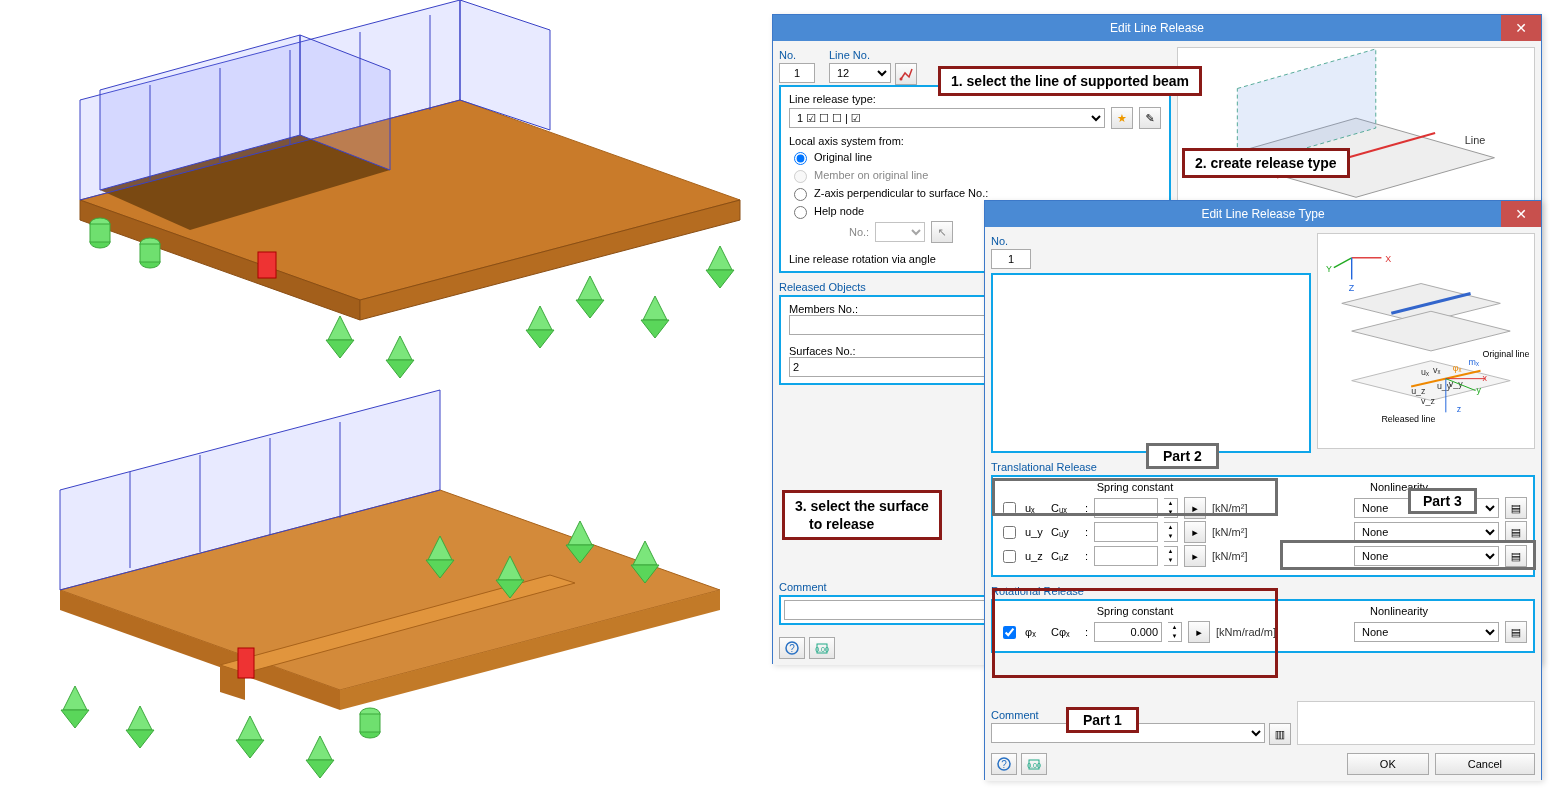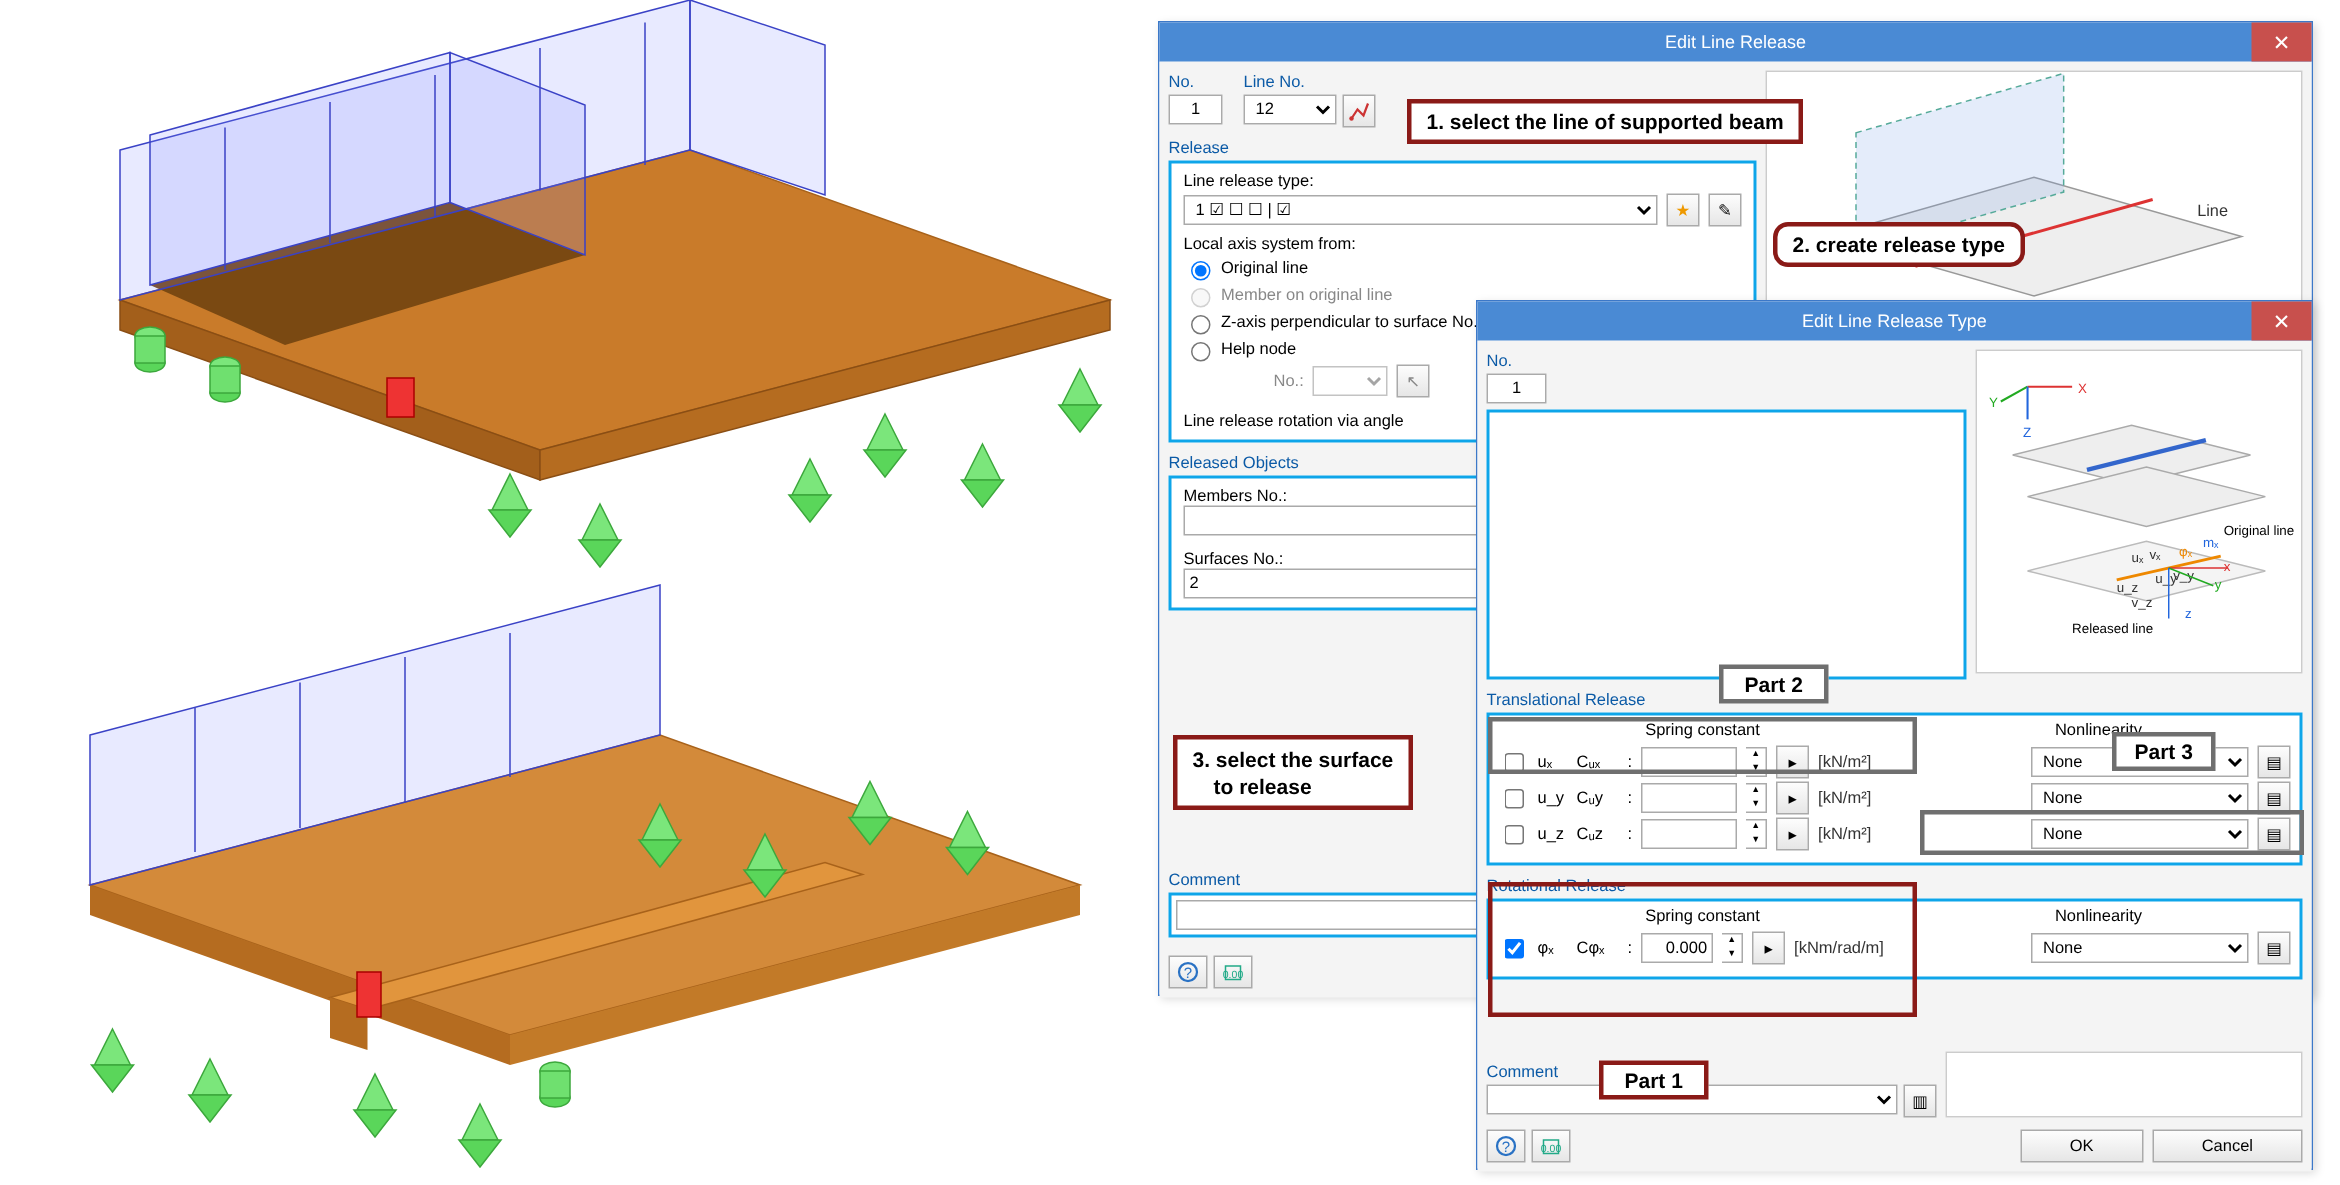--- a/index.html
+++ b/index.html
@@ -215,21 +215,20 @@
             <div class="btn">
               <svg width="14" height="14">
                   <path d="M2,12 L6,6 L10,10 L13,2" stroke="#c33" fill="none" stroke-width="1.5"></path>
                   <circle cx="2" cy="12" r="1.5" fill="#c33"></circle>
                 </svg>
             </div>
           </div>
         </div>
       </div>
 
-      <div class="section-label" style="margin-top:6px;">Release</div>
       <div class="panel">
         <div>Line release type:</div>
         <div class="field-row">
           <select style="flex:1;"><option>1  ☑ ☐ ☐ | ☑</option></select>
           <div class="btn">
               <span style="color:#e90;">★</span>
             </div>
           <div class="btn">✎</div>
         </div>
         <div style="margin-top:6px;">Local axis system from:</div>
@@ -418,21 +417,21 @@
     <div class="panel" style="padding:2px 6px 6px 6px;">
       <div style="display:flex;">
         <div style="flex:0 0 272px;" class="col-head">Spring constant</div>
         <div style="flex:1;" class="col-head">Nonlinearity</div>
       </div>
       <div class="field-row">
         <input type="checkbox" checked="" style="">
         <span style="width:20px;">φₓ</span>
         <span style="width:28px;">Cφₓ</span>
           <span>:</span>
-        <input type="text" style="width: 48px; text-align: right;" value="0.000">
+        <input type="text" style="width: 68px; text-align: right;" value="0.000">
         <div class="spinner">
             <div>▲</div>
             <div>▼</div>
           </div>
         <div class="btn" style="width:14px; padding:0;">▸</div>
         <span class="unit">[kNm/rad/m]</span>
         <div style="flex:1;"></div>
         <div class="nonlin"><select><option>None</option></select></div>
         <div class="btn">▤</div>
       </div>
@@ -468,21 +467,21 @@
       </div>
       <div style="display:flex; gap:6px;">
         <div class="btn big">OK</div>
         <div class="btn big">Cancel</div>
       </div>
     </div>
   </div>
 </div>
 
 <div class="callout" style="left:938px; top:66px;">1. select the line of supported beam</div>
-<div class="callout" style="left:1182px; top:148px;border-radius:10px;">2. create release type</div>
+<div class="callout" style="left:1182px; top:148px;">2. create release type</div>
 <div class="callout" style="left:782px; top:490px; line-height:1.3;">
   <div>3. select the surface</div>
   <div style="padding-left:14px;">to release</div>
 </div>
 <div class="callout gray" style="left:1146px; top:443px; padding:2px 14px;">Part 2</div>
 <div class="callout gray" style="left:1408px; top:488px; padding:2px 12px;">Part 3</div>
 <div class="callout" style="left:1066px; top:707px; padding:2px 14px;">Part 1</div>
 
 <div class="part-frame gray" style="left:992px; top:478px; width:286px; height:38px;"></div>
 <div class="part-frame gray" style="left:1280px; top:540px; width:256px; height:30px;"></div>

